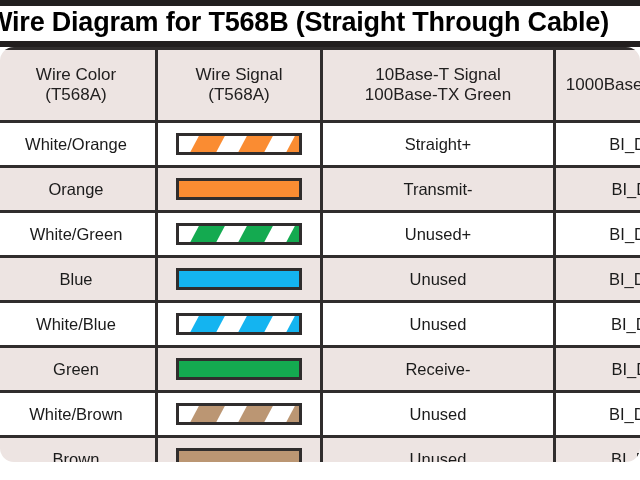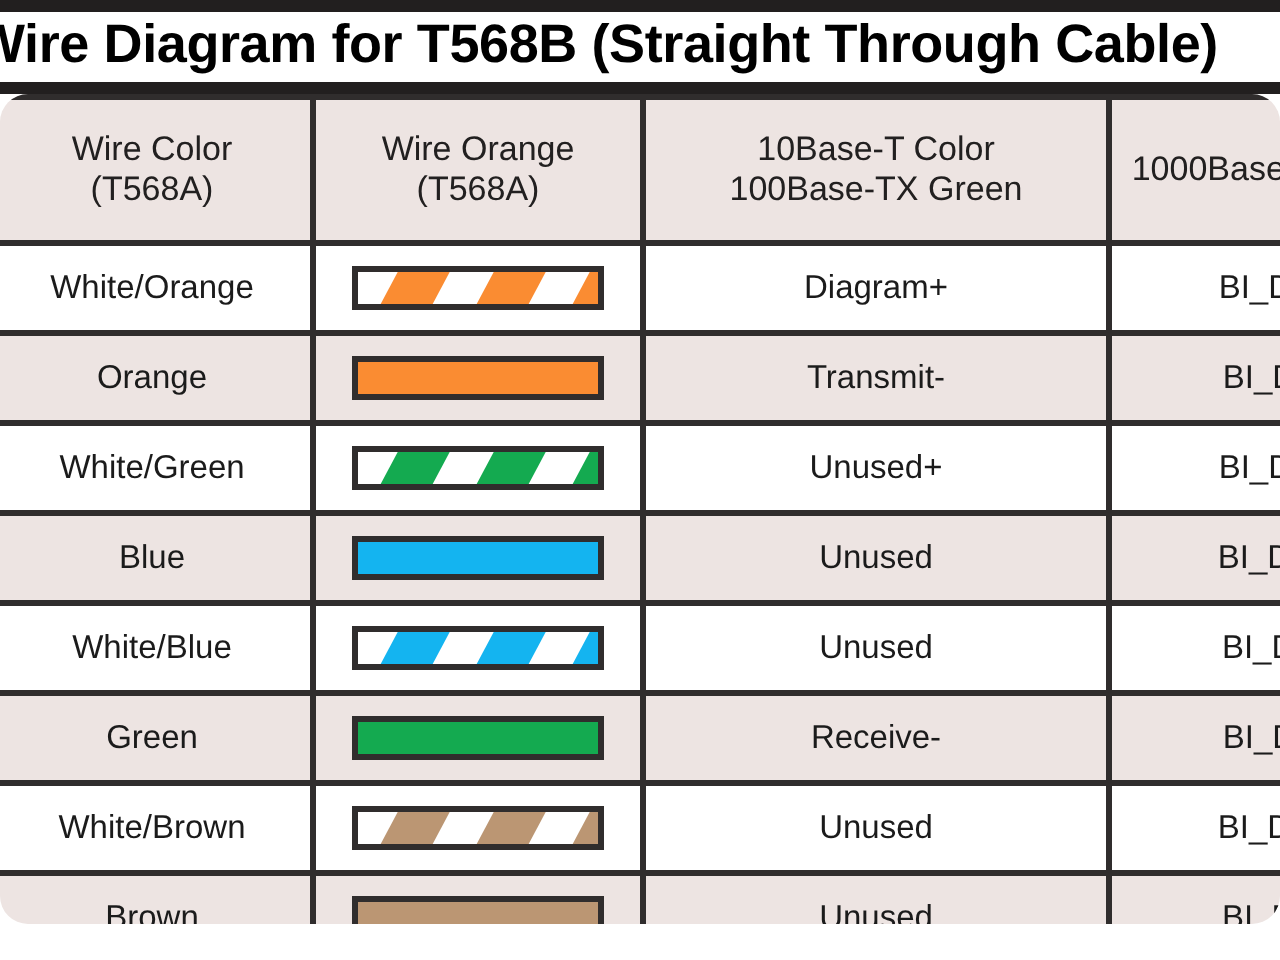--- a/index.html
+++ b/index.html
@@ -148,41 +148,41 @@
           <col class="c3">
           <col class="c4">
       </colgroup>
       <tbody id="table-body">
           <tr class="head">
             <td>
               <span class="l1">Wire Color</span>
               <span class="l2">(T568A)</span>
             </td>
             <td>
-              <span class="l1">Wire Orange</span>
+              <span class="l1">Wire Signal</span>
               <span class="l2">(T568A)</span>
             </td>
             <td>
-              <span class="l1">10Base-T Color</span>
+              <span class="l1">10Base-T Signal</span>
               <span class="l2">100Base-TX Green</span>
             </td>
             <td>
               <span class="l1">1000Base-T Signal</span>
             </td>
           </tr>
           <tr class="row light">
             <td class="cell-pad">White/Orange</td>
             <td>
               <div class="swatch">
                 <div class="stripe" style="left: 14px; background: rgb(250, 140, 50);"></div>
                 <div class="stripe" style="left: 62px; background: rgb(250, 140, 50);"></div>
                 <div class="stripe" style="left: 110px; background: rgb(250, 140, 50);"></div>
               </div>
             </td>
-            <td class="cell-pad">Diagram+</td>
+            <td class="cell-pad">Straight+</td>
             <td class="cell-pad">BI_DA+</td>
           </tr>
           <tr class="row shade">
             <td class="cell-pad">Orange</td>
             <td>
               <div class="swatch">
                 <div class="fill" style="background: rgb(250, 140, 50);"></div>
               </div>
             </td>
             <td class="cell-pad">Transmit-</td>

